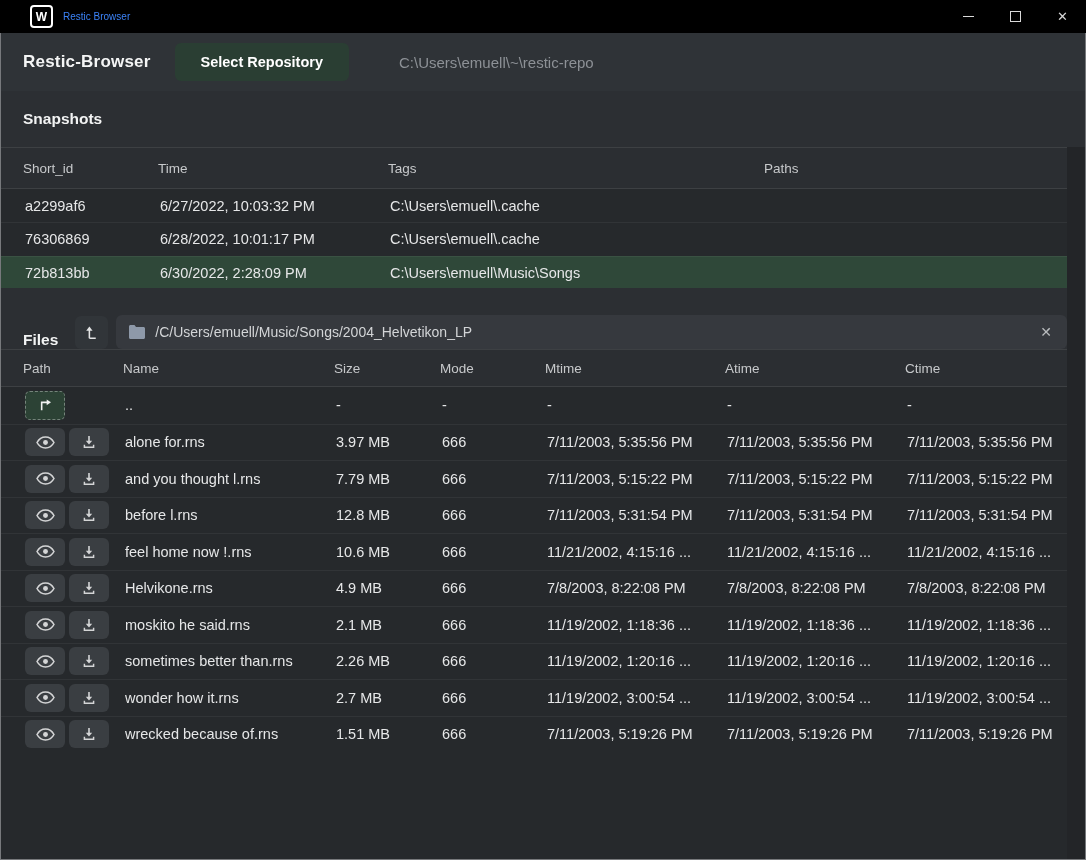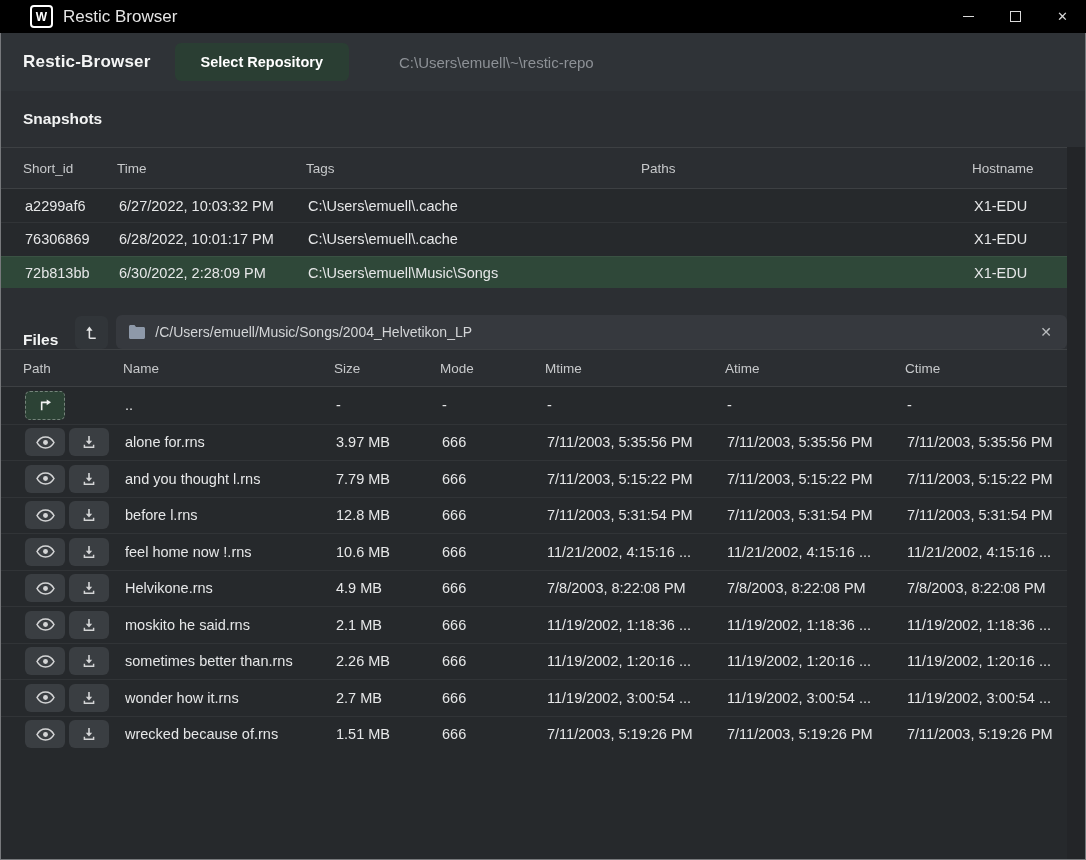--- a/index.html
+++ b/index.html
@@ -19,21 +19,21 @@
   .titlebar {
     position:absolute; top:-1px; left:-1px; right:-1px; height:33px;
     background:#000; display:flex; align-items:center;
   }
   .logo {
     width:23px; height:23px; margin-left:30px;
     border:2px solid #fff; border-radius:4px;
     display:flex; align-items:center; justify-content:center;
     color:#fff; font-weight:bold; font-size:12px;
   }
-  .win-title { margin-left:10px; font-size:17px; color:#e5e5e5; }
+  .win-title { margin-left:10px; font-size:10px; color:#3b82f6; }
   .win-controls { margin-left:auto; display:flex; height:100%; }
   .win-btn { width:47px; height:100%; display:flex; align-items:center; justify-content:center; background:transparent; border:none; cursor:pointer; }
   .min-glyph { width:11px; height:1px; background:#d9d9d9; display:block; }
   .max-glyph { width:11px; height:11px; border:1px solid #d9d9d9; display:block; }
   .close-glyph { color:#d9d9d9; font-size:13px; line-height:1; }
   
   .app-header {
     position:absolute; top:32px; left:0; width:100%; height:58px;
     background:#2f3337; display:flex; align-items:center; padding-left:22px;
   }
@@ -57,21 +57,21 @@
     background:#2b2e32;
     border-top:1px solid rgba(255,255,255,.085);
     border-bottom:1px solid rgba(255,255,255,.085);
   }
   .t-row {
     display:grid; align-items:center;
     padding-left:24px; margin-right:18px;
     font-size:14.5px; color:#e6e7e8;
   }
   .t-row + .t-row { border-top:1px solid rgba(255,255,255,.055); }
-  .snap-grid { grid-template-columns:94px 189px 335px 331px 1fr; }
+  .snap-grid { grid-template-columns:94px 189px 335px 331px 1fr;gap:41px; }
   .file-grid { grid-template-columns:100px 211px 106px 105px 180px 180px 1fr; }
   .cell { overflow:hidden; white-space:nowrap; text-overflow:ellipsis; padding-right:8px; }
   
   .snapshots-head { position:absolute; top:146px; left:0; right:0; height:42px; }
   .snapshot-rows { position:absolute; top:188px; left:0; right:0; }
   .snapshot-rows .t-row { height:33.3px; cursor:pointer; }
   .snapshot-rows .t-row.selected { background:#2f4839; }
   
   .root-btn {
     margin-left:17px; width:33px; height:33px; flex:0 0 auto;

